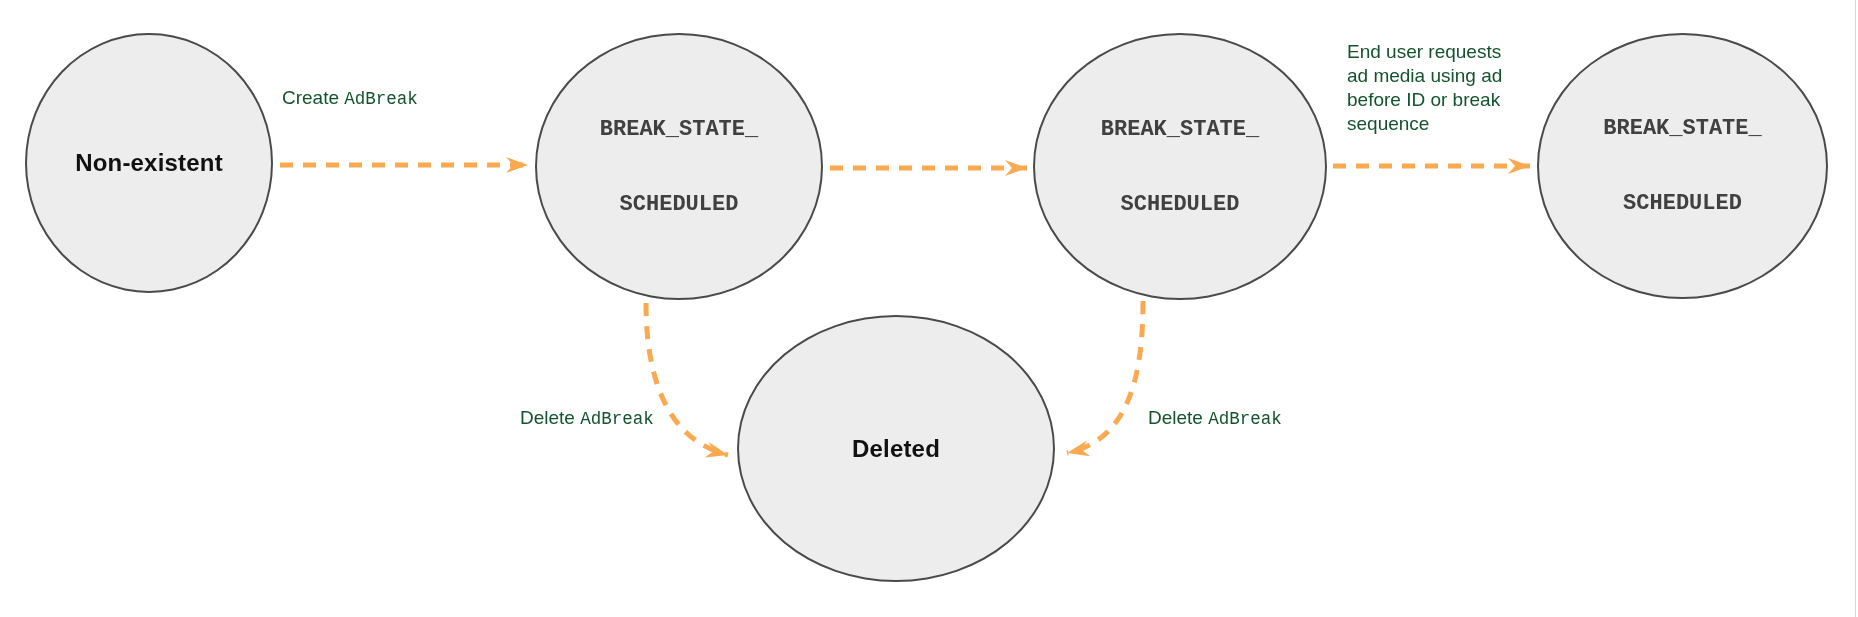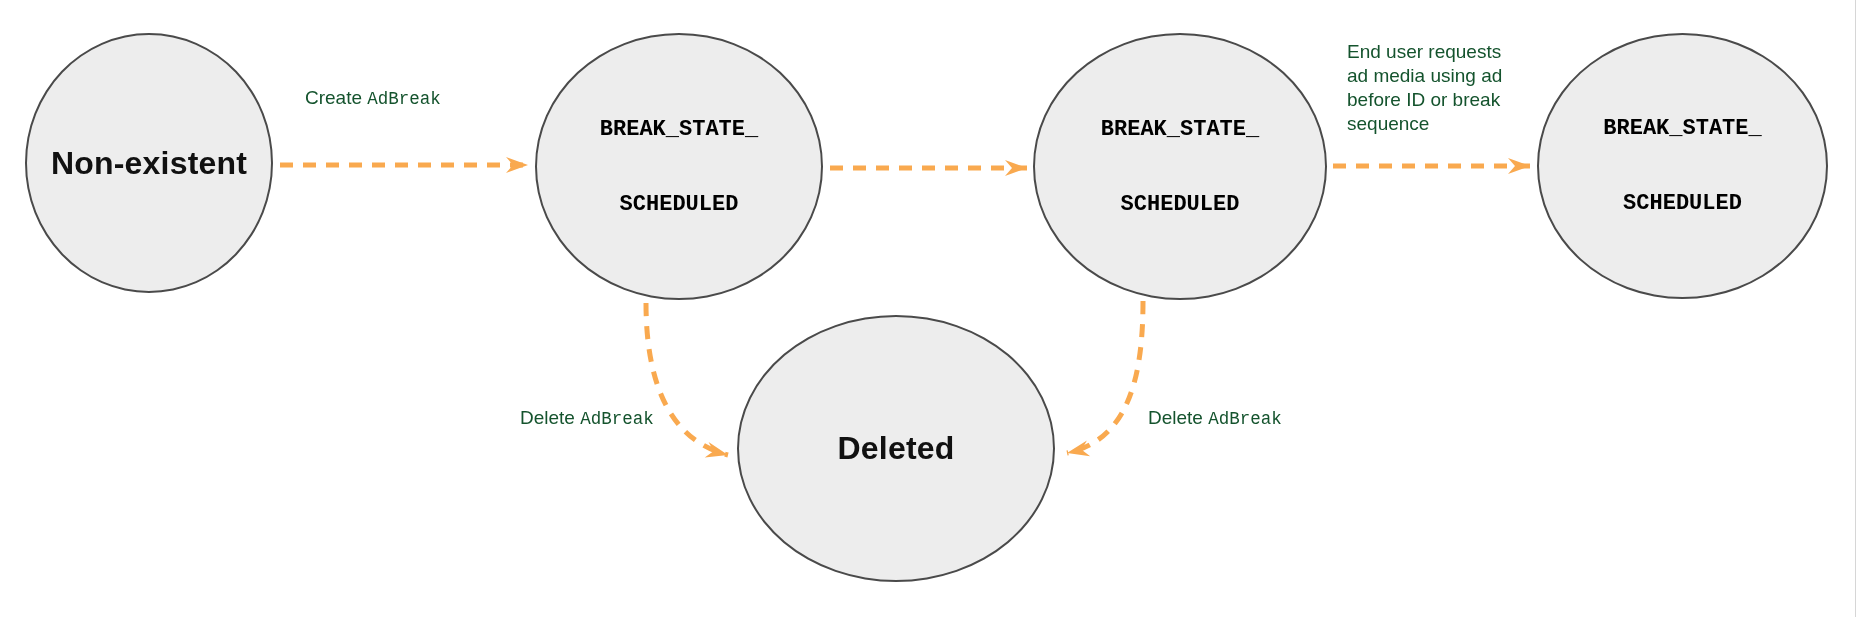--- a/index.html
+++ b/index.html
@@ -24,30 +24,30 @@
     border: 2px solid #4a4a4a;
     border-radius: 50%;
     display: flex;
     align-items: center;
     justify-content: center;
     text-align: center;
   }
   .node-label-sans {
     font-family: "Liberation Sans", sans-serif;
     font-weight: bold;
-    font-size: 32px;
+    font-size: 24px;
     letter-spacing: 0.2px;
     color: #111111;
   }
   .node-label-mono {
     font-family: "Liberation Mono", "DejaVu Sans Mono", monospace;
     font-weight: bold;
     font-size: 22px;
     line-height: 25px;
-    color: #000000;
+    color: #404040;
     white-space: pre;
     text-align: center;
   }
   .node-label-mono span { display: block; }
   .edge-label {
     position: absolute;
     font-size: 19px;
     line-height: 23px;
     color: #14532d;
     white-space: nowrap;
@@ -105,21 +105,21 @@
     <div class="node-label-mono">
       <span>BREAK_STATE_</span>
       <span>SCHEDULED</span>
     </div>
   </div>
 
   <div class="node" style="left:737px; top:315px; width:318px; height:267px;">
     <div class="node-label-sans">Deleted</div>
   </div>
 
-  <div class="edge-label" style="left:305px; top:86px;"><span>Create </span><span class="code">AdBreak</span></div>
+  <div class="edge-label" style="left:282px; top:86px;"><span>Create </span><span class="code">AdBreak</span></div>
 
 
   <div class="edge-label multiline" style="left:1347px; top:40px;">
     <span class="line">End user requests</span>
     <span class="line">ad media using ad</span>
     <span class="line">before ID or break</span>
     <span class="line">sequence</span>
   </div>
 
   <div class="edge-label" style="left:520px; top:406px;"><span>Delete </span><span class="code">AdBreak</span></div>

